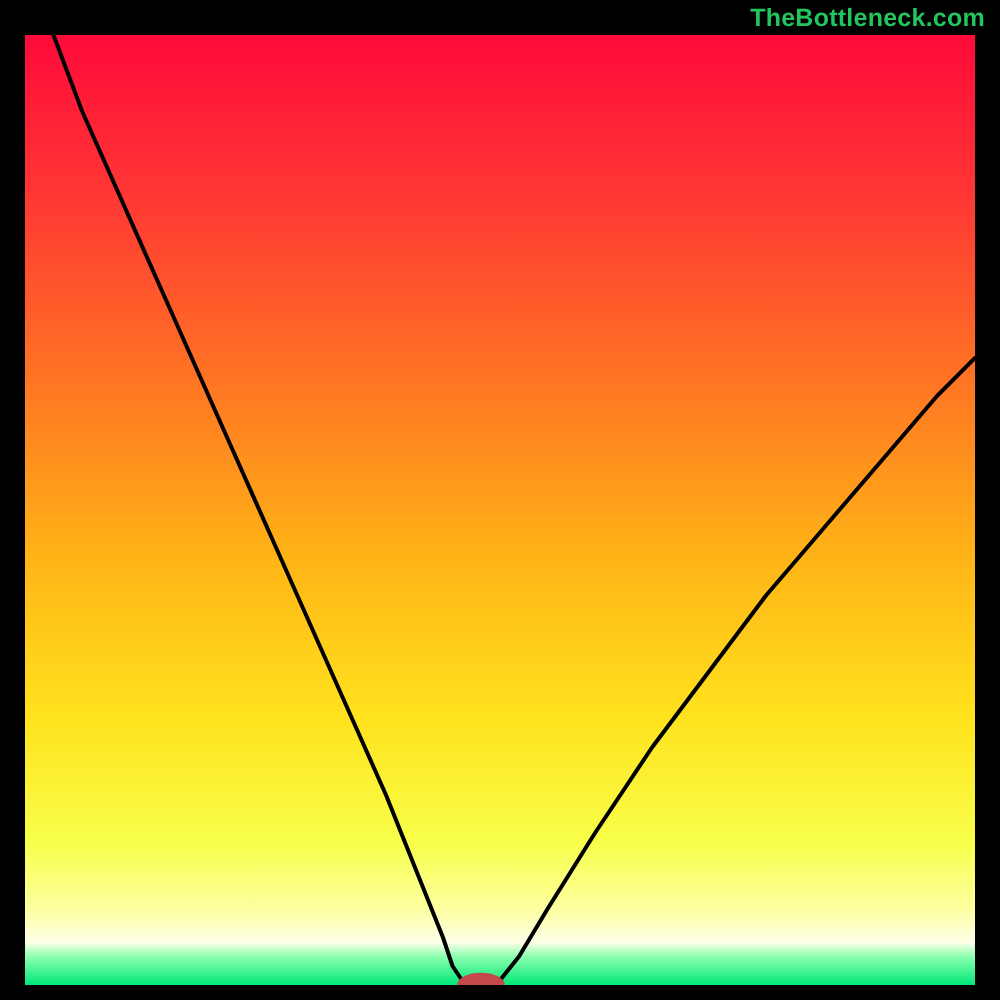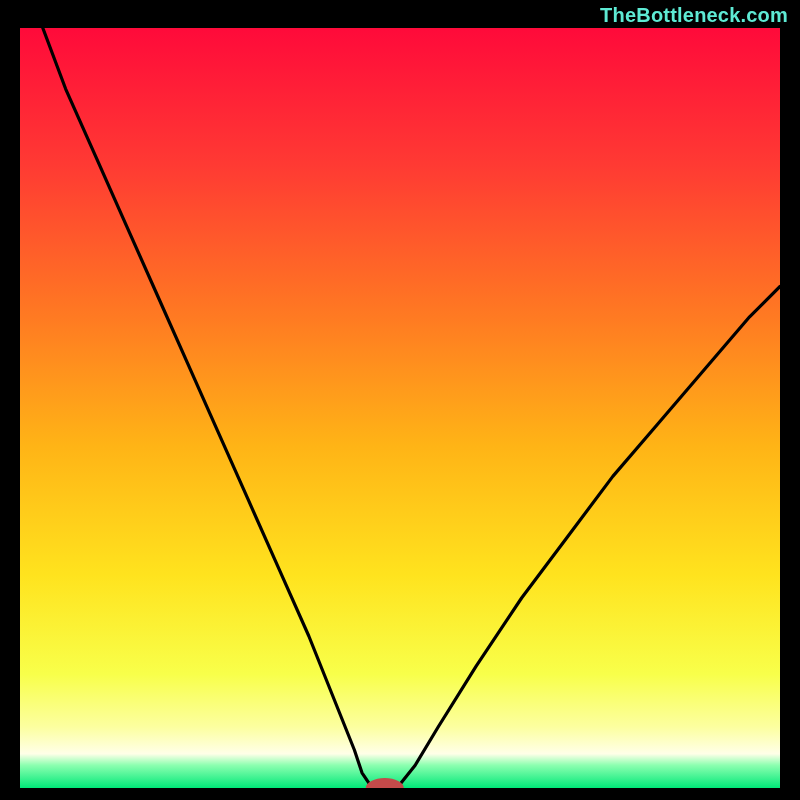--- a/index.html
+++ b/index.html
@@ -14,21 +14,21 @@
   .frame {
     position: relative;
     width: 800px;
     height: 800px;
     background: #000;
   }
   .watermark {
     position: absolute;
     top: 4px;
     right: 12px;
-    color: #5eead4;
+    color: #22c55e;
     font-size: 20px;
     font-weight: 600;
     letter-spacing: 0.2px;
     z-index: 10;
   }
   .plot {
     position: absolute;
     left: 20px;
     top: 28px;
     width: 760px;

